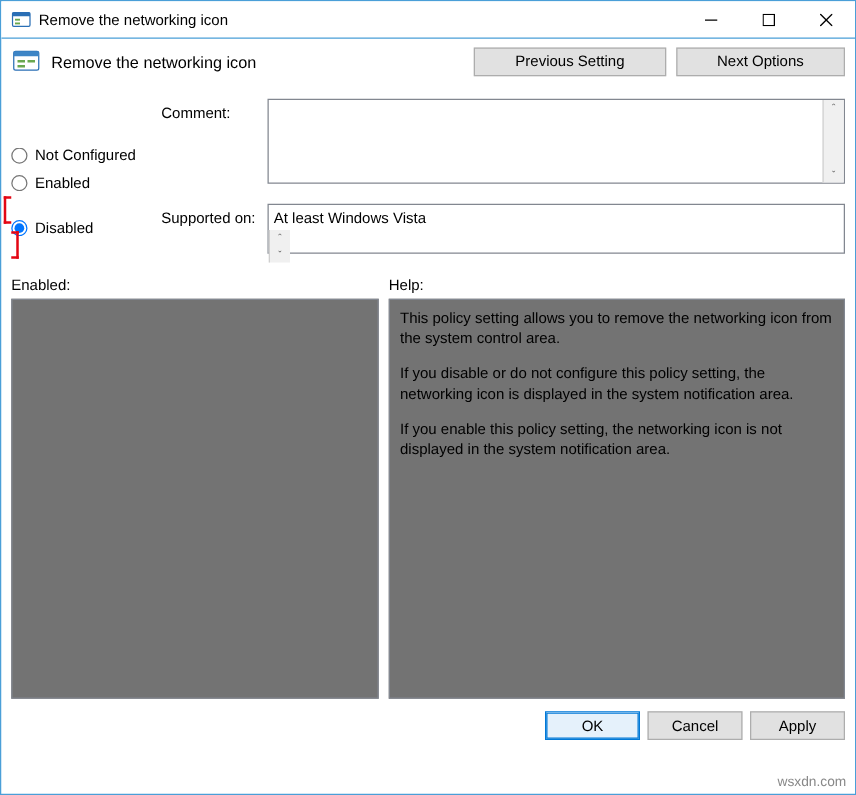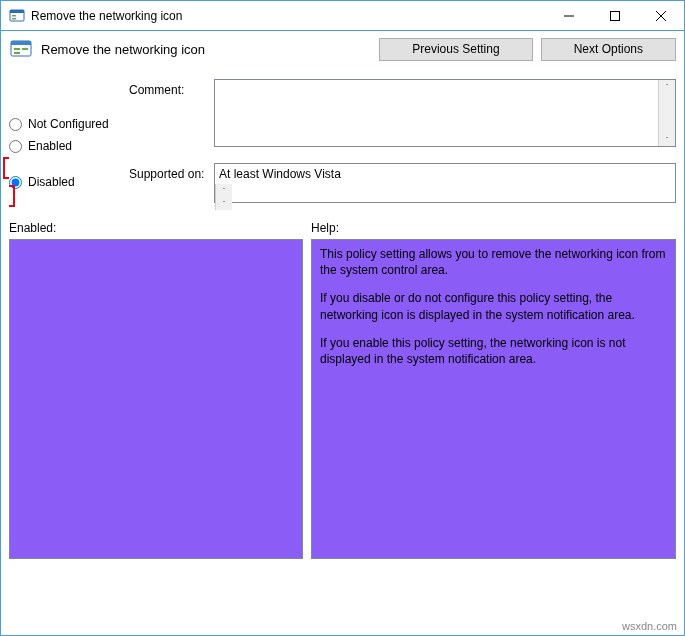--- a/index.html
+++ b/index.html
@@ -140,21 +140,21 @@
     margin-bottom: 4px;
   }
   .lower-labels .l1 { width: 302px; }
   .lower-panes {
     display: flex;
     gap: 8px;
     height: 320px;
   }
   .pane {
     border: 1px solid #828790;
-    background: #8b5cf6;
+    background: #737373;
     padding: 6px 8px;
     font-size: 12px;
     overflow: auto;
   }
   .pane.options { width: 294px; }
   .pane.help { flex: 1; line-height: 1.35; }
   .pane.help p { margin: 0 0 12px 0; }
   .button-row {
     display: flex;
     justify-content: flex-end;
@@ -282,16 +282,21 @@
 
   <div class="lower-panes">
     <div class="pane options"></div>
     <div class="pane help">
       <p>This policy setting allows you to remove the networking icon from the system control area.</p>
       <p>If you disable or do not configure this policy setting, the networking icon is displayed in the system notification area.</p>
       <p>If you enable this policy setting, the networking icon is not displayed in the system notification area.</p>
     </div>
   </div>
 
+  <div class="button-row">
+    <button class="btn primary">OK</button>
+    <button class="btn">Cancel</button>
+    <button class="btn">Apply</button>
+  </div>
 
 </div>
 
 <div class="watermark">wsxdn.com</div>
 
 </body></html>

